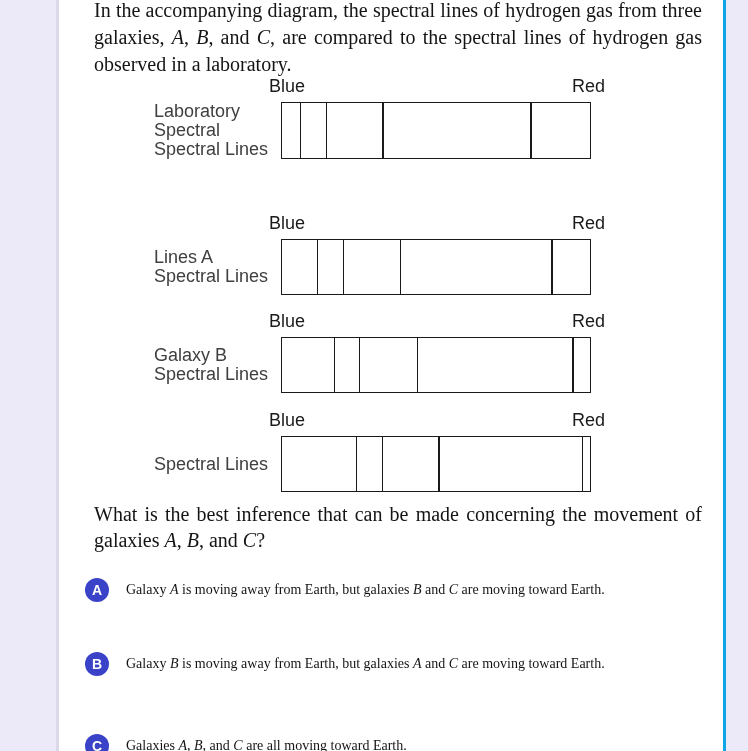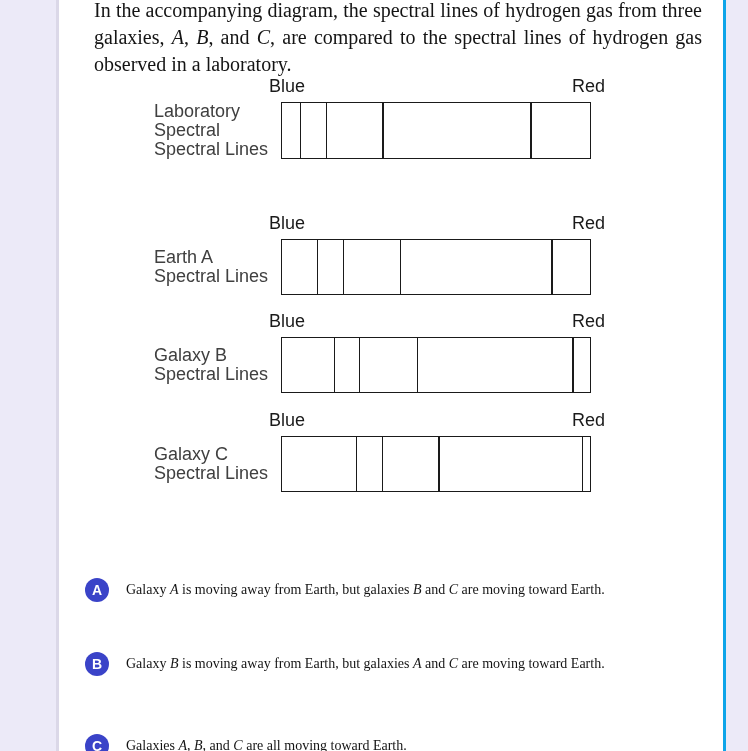--- a/index.html
+++ b/index.html
@@ -144,21 +144,21 @@
       <div class="spec-box lab-box-y">
           <div class="spec-line" style="left: 5.8%;"></div>
           <div class="spec-line" style="left: 14.2%;"></div>
           <div class="spec-line" style="left: 32.6%;"></div>
           <div class="spec-line" style="left: 80.6%;"></div>
         </div>
 
       <div class="axis-label blue-x row2-y">Blue</div>
       <div class="axis-label red-x row2-y">Red</div>
       <div class="spec-label a-label-y">
-        <span>Earth A</span>
+        <span>Lines A</span>
         <span>Spectral Lines</span>
       </div>
       <div class="spec-box a-box-y">
           <div class="spec-line" style="left: 11.3%;"></div>
           <div class="spec-line" style="left: 19.7%;"></div>
           <div class="spec-line" style="left: 38.2%;"></div>
           <div class="spec-line" style="left: 87.4%;"></div>
         </div>
 
       <div class="axis-label blue-x row3-y">Blue</div>
@@ -170,32 +170,32 @@
       <div class="spec-box b-box-y">
           <div class="spec-line" style="left: 16.8%;"></div>
           <div class="spec-line" style="left: 24.9%;"></div>
           <div class="spec-line" style="left: 43.7%;"></div>
           <div class="spec-line" style="left: 94.2%;"></div>
         </div>
 
       <div class="axis-label blue-x row4-y">Blue</div>
       <div class="axis-label red-x row4-y">Red</div>
       <div class="spec-label c-label-y">
-        <span>Galaxy C</span>
         <span>Spectral Lines</span>
       </div>
       <div class="spec-box c-box-y">
           <div class="spec-line" style="left: 23.9%;"></div>
           <div class="spec-line" style="left: 32.4%;"></div>
           <div class="spec-line" style="left: 50.8%;"></div>
           <div class="spec-line" style="left: 97.4%;"></div>
         </div>
 
     </div>
 
+    <div class="serif-block question"><span>What is the best inference that can be made concerning the movement of galaxies </span><span class="italic">A</span><span>, </span><span class="italic">B</span><span>, and </span><span class="italic">C</span><span>?</span></div>
 
     <div class="choice choice-a-y">
       <div class="badge">A</div>
       <div class="choice-text"><span>Galaxy </span><span class="italic">A</span><span> is moving away from Earth, but galaxies </span><span class="italic">B</span><span> and </span><span class="italic">C</span><span> are moving toward Earth.</span></div>
     </div>
 
     <div class="choice choice-b-y">
       <div class="badge">B</div>
       <div class="choice-text"><span>Galaxy </span><span class="italic">B</span><span> is moving away from Earth, but galaxies </span><span class="italic">A</span><span> and </span><span class="italic">C</span><span> are moving toward Earth.</span></div>
     </div>

